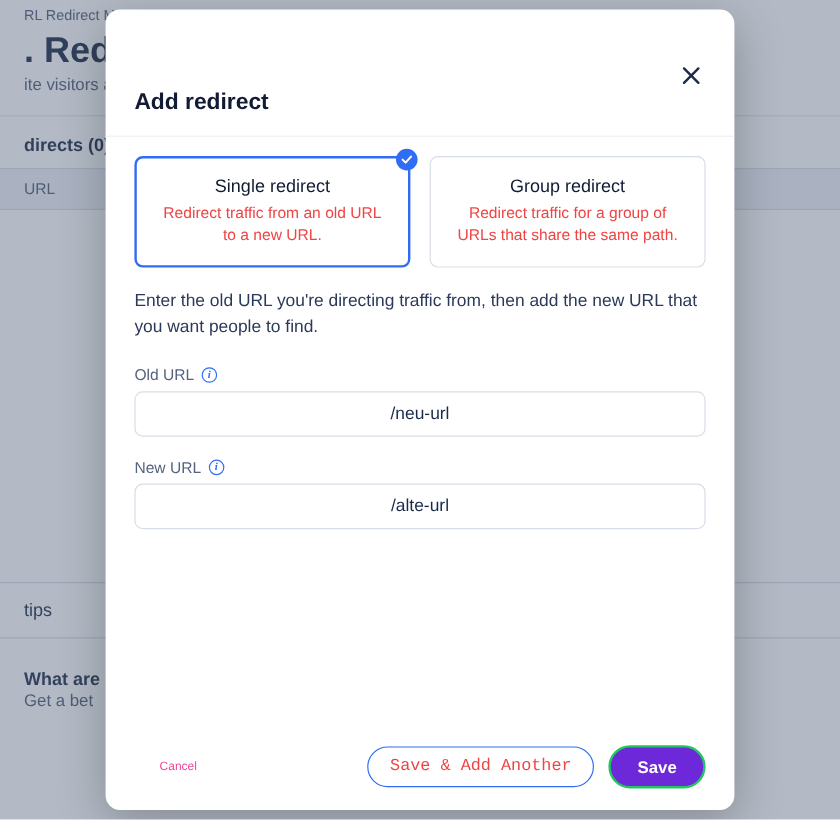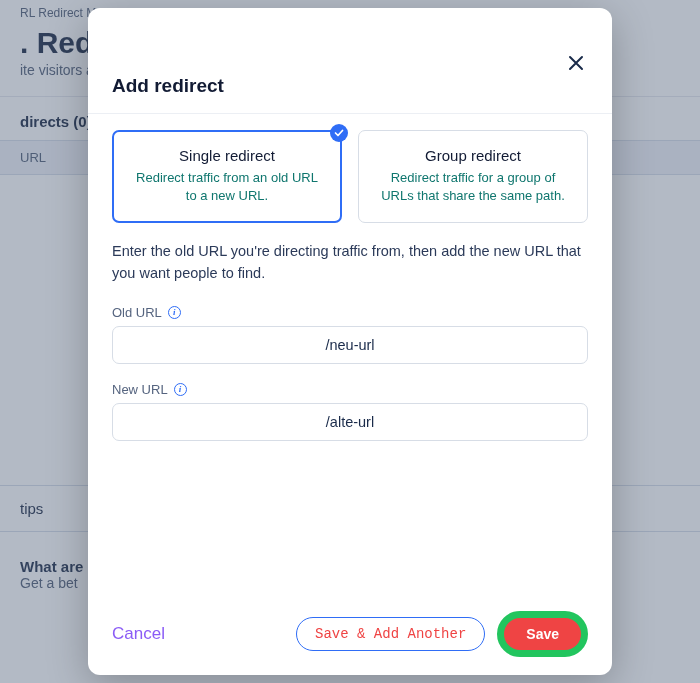--- a/index.html
+++ b/index.html
@@ -137,21 +137,21 @@
       padding: 15px 17px 17px;
     }
     .opt-title {
       font-weight: 400;
       font-size: 15px;
       color: #121b34;
       margin-bottom: 5px;
     }
     .opt-desc {
       font-size: 13px;
-      color: #0f766e;
+      color: #ef4444;
       line-height: 1.35;
     }
     .opt-check {
       position: absolute;
       top: -8px;
       right: -8px;
       width: 18px;
       height: 18px;
       border-radius: 50%;
       background: #2f6df6;
@@ -203,39 +203,40 @@
     }
     .modal-foot {
       display: flex;
       align-items: center;
       padding: 14px 24px 18px;
       gap: 12px;
     }
     .cancel-link {
       background: none;
       border: none;
-      color: #8b5cf6;
-      font-size: 17px;
+      color: #ec4899;
+      font-size: 10px;
       cursor: pointer;
       padding: 6px 0;
+      margin-left: 21px;
     }
     .spacer { flex: 1; }
     .btn-outline {
       background: #fff;
       border: 1px solid #2f6df6;
       color: #ef4444;
       border-radius: 999px;
       padding: 8px 18px;
       font-size: 14px;
       cursor: pointer;
       font-family: Liberation Mono, monospace;
     }
     .btn-primary {
-      background: #ef4444;
-      border: 7px solid #22c55e;
+      background: #6d28d9;
+      border: 2px solid #22c55e;
       color: #fff;
       border-radius: 999px;
       padding: 8px 22px;
       font-size: 14px;
       font-weight: 600;
       cursor: pointer;
     }
   </style>
 </head>
 <body>

